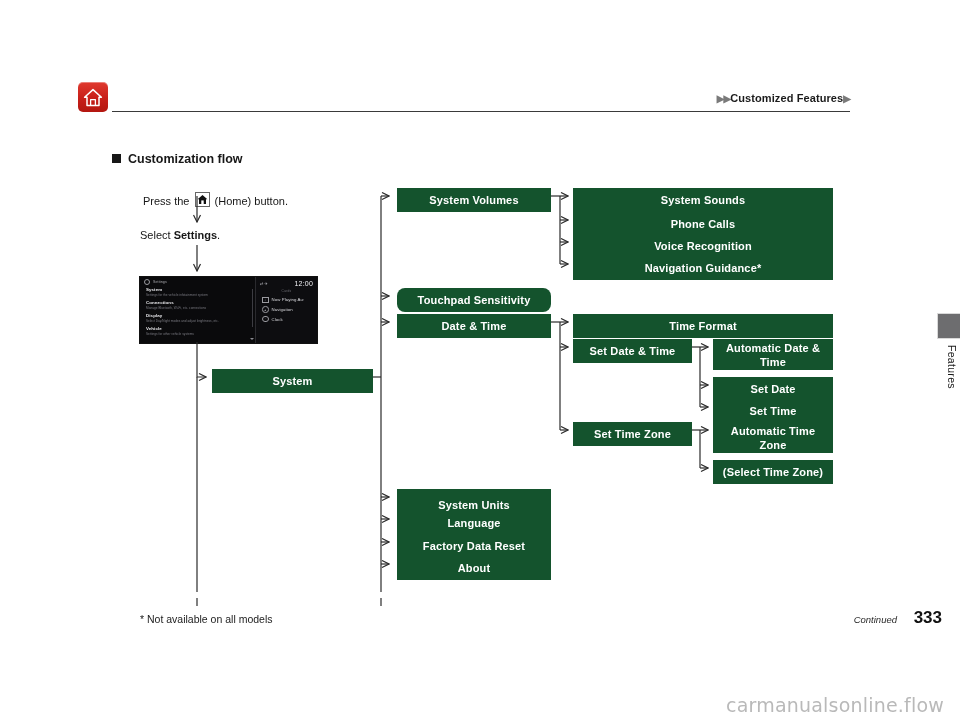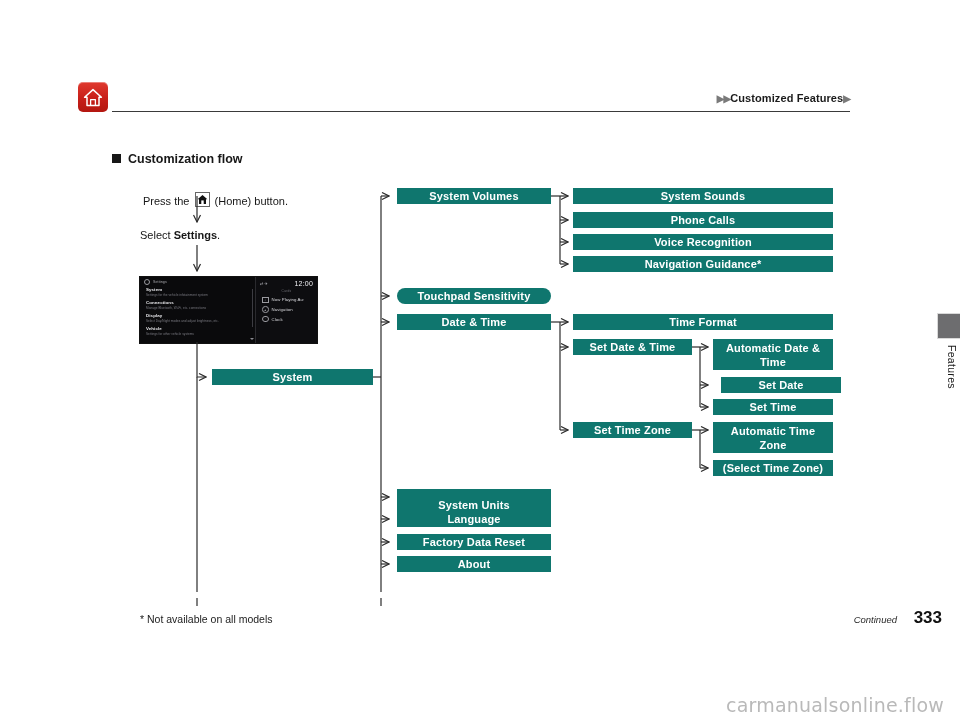--- a/index.html
+++ b/index.html
@@ -184,32 +184,32 @@
 
   
   #flow {
     position: absolute;
     left: 0; top: 0;
     width: 960px; height: 722px;
     pointer-events: none;
   }
   .node {
     position: absolute;
-    background: #0f766e;
+    background: #14532d;
     color: #ffffff;
     font-size: 11px;
     font-weight: bold;
     letter-spacing: .15px;
     display: flex;
     align-items: center;
     justify-content: center;
     text-align: center;
     line-height: 13px;
     box-sizing: border-box;
-    padding: 4px 3px;
+    padding: 12px 3px;
   }
   .node.tall { line-height: 14px; }
 
   
   #side-tab-block {
     position: absolute;
     right: 0px; top: 313px;
     width: 22px; height: 24px;
     background: #6d6d6f;
     border: 1px solid #d9d9d9;
@@ -402,21 +402,21 @@
 <div class="node" style="left:573px; top:188px; width:260px; height:16px;">System Sounds</div>
 <div class="node" style="left:573px; top:212px; width:260px; height:16px;">Phone Calls</div>
 <div class="node" style="left:573px; top:234px; width:260px; height:16px;">Voice Recognition</div>
 <div class="node" style="left:573px; top:256px; width:260px; height:16px;">Navigation Guidance*</div>
 
 <div class="node" style="left:573px; top:314px; width:260px; height:16px;">Time Format</div>
 <div class="node" style="left:573px; top:339px; width:119px; height:16px;">Set Date &amp; Time</div>
 <div class="node" style="left:573px; top:422px; width:119px; height:16px;">Set Time Zone</div>
 
 <div class="node tall" style="left:713px; top:339px; width:120px; height:31px;">Automatic Date &amp; Time</div>
-<div class="node" style="left:713px; top:377px; width:120px; height:16px;margin-left:8px;">Set Date</div>
+<div class="node" style="left:713px; top:377px; width:120px; height:16px;">Set Date</div>
 <div class="node" style="left:713px; top:399px; width:120px; height:16px;">Set Time</div>
 
 <div class="node tall" style="left:713px; top:422px; width:120px; height:31px;">Automatic Time Zone</div>
 <div class="node" style="left:713px; top:460px; width:120px; height:16px;">(Select Time Zone)</div>
 
 <div id="side-tab-block"></div>
 <div id="side-tab-label">Features</div>
 
 <div id="footnote">* Not available on all models</div>
 <div id="continued">Continued</div>

